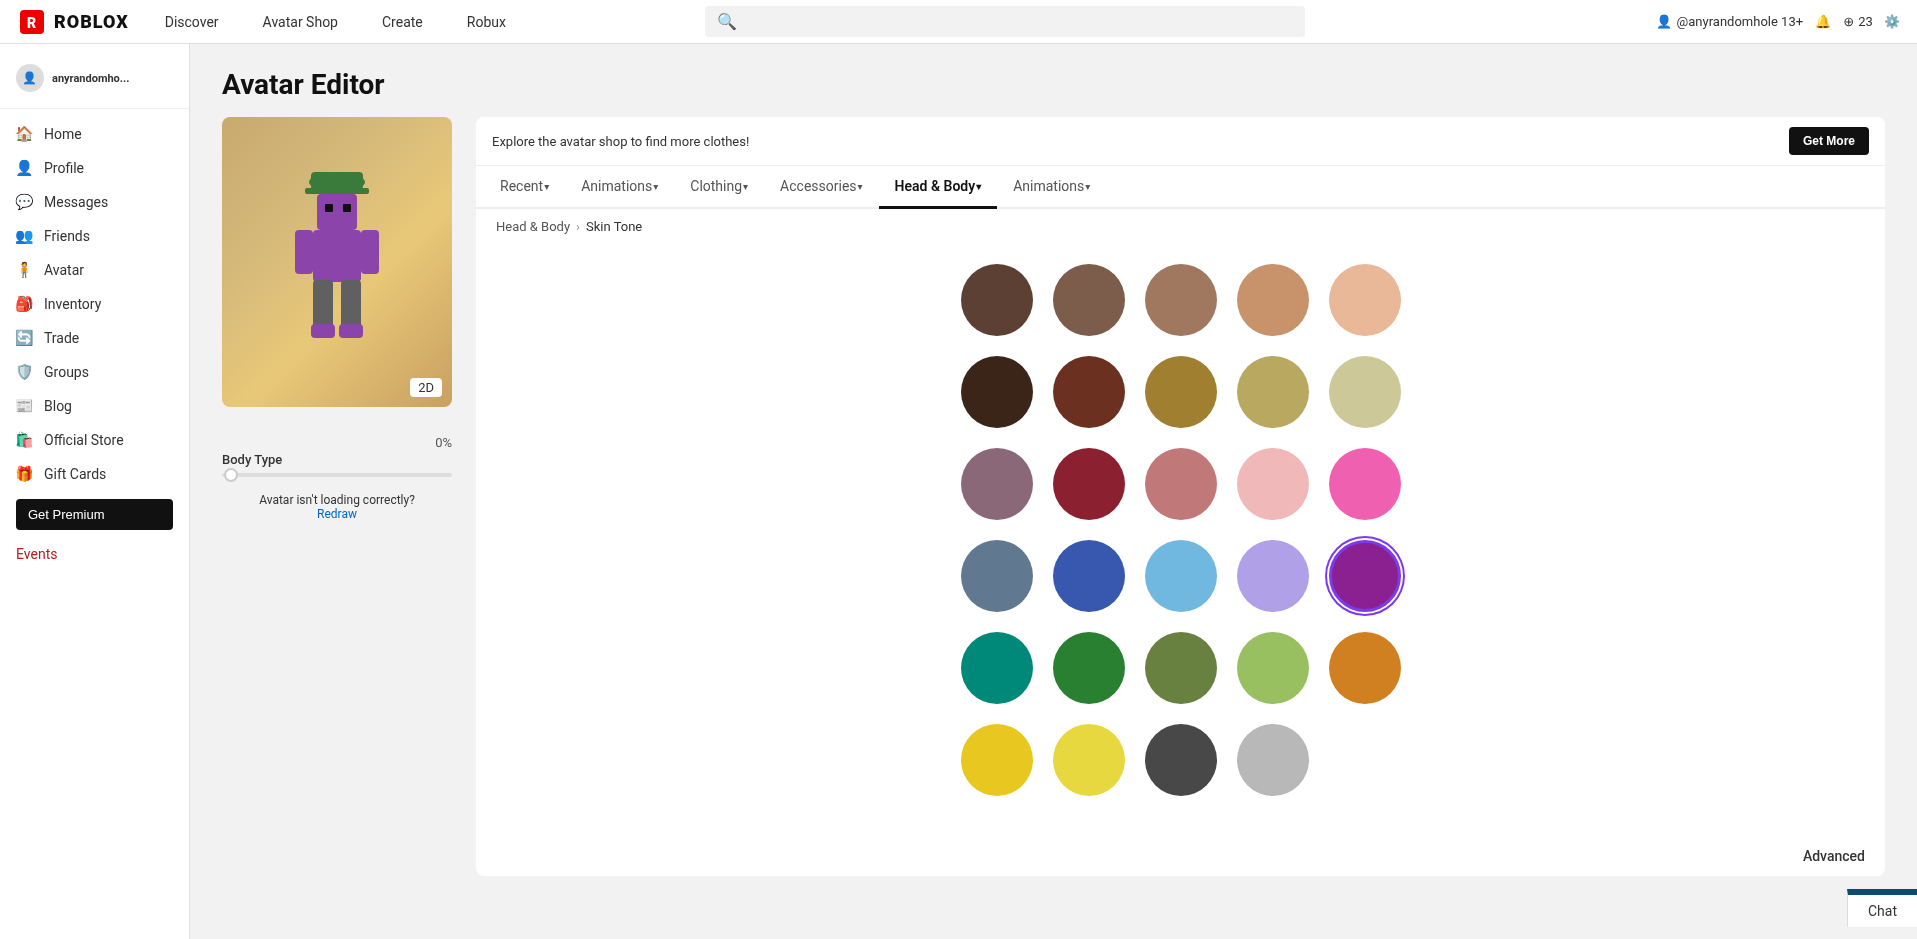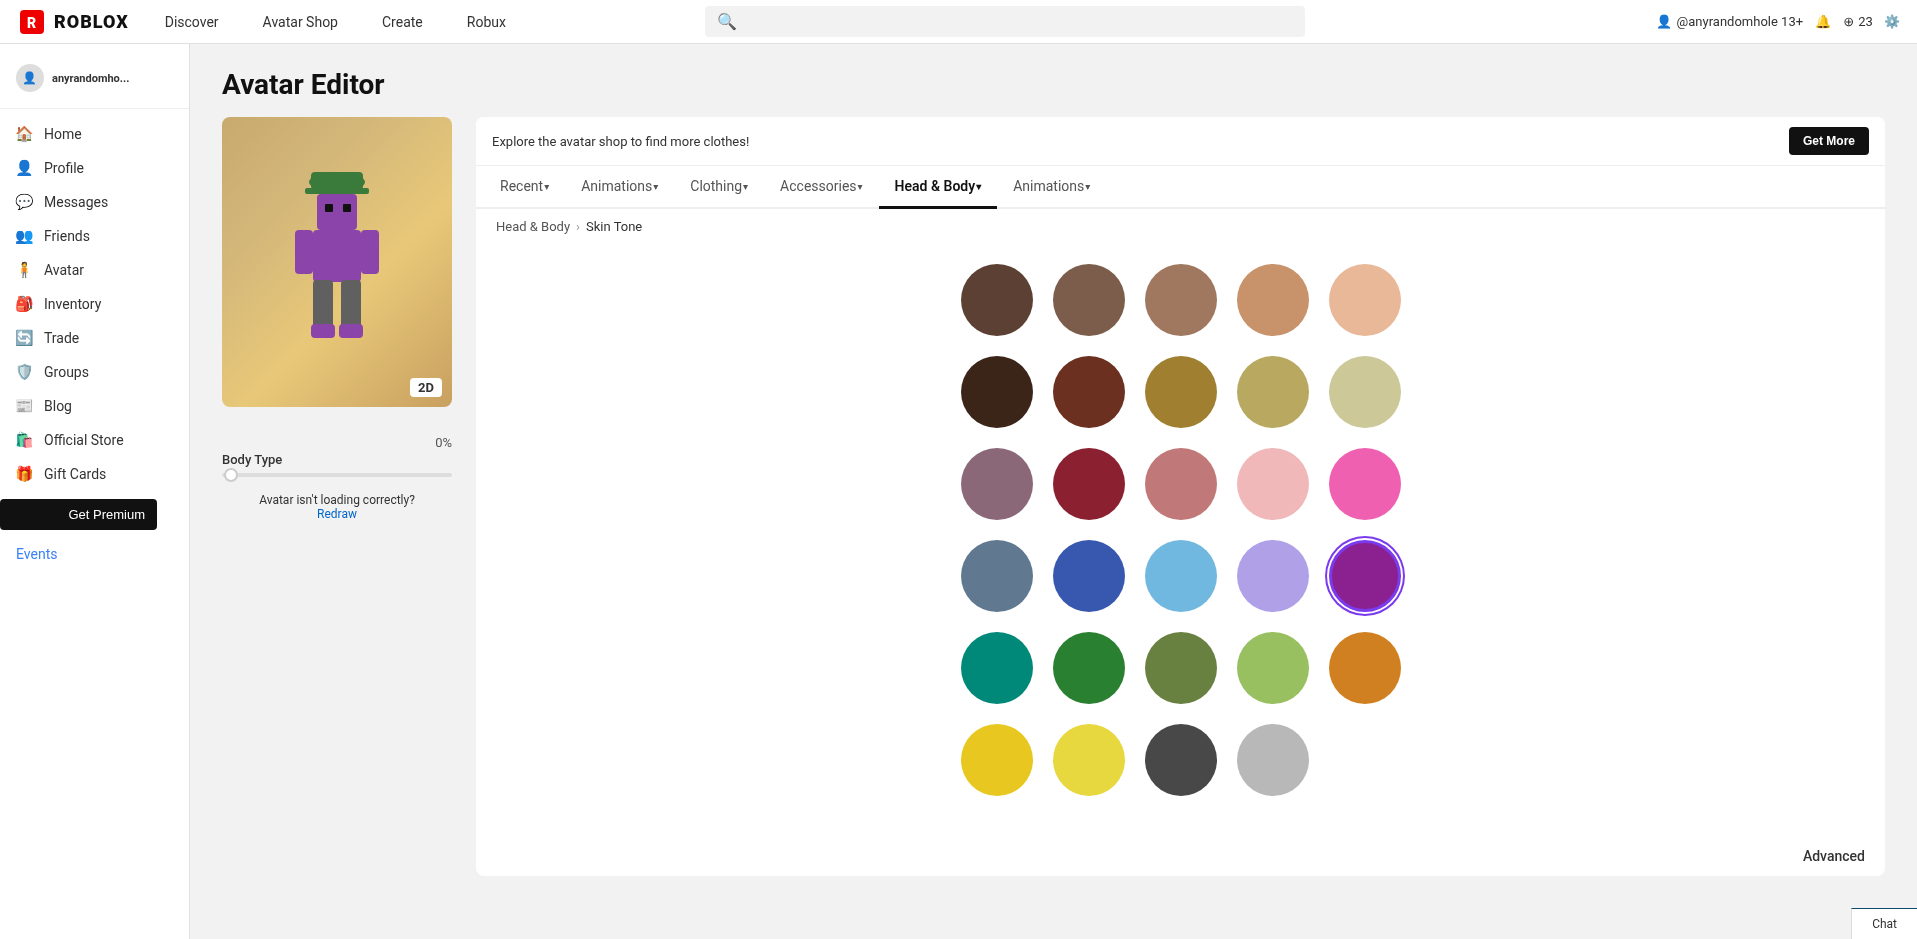--- a/index.html
+++ b/index.html
@@ -55,27 +55,27 @@
     }
     .user-avatar { width: 28px; height: 28px; border-radius: 50%; background: #ddd; display: flex; align-items: center; justify-content: center; font-size: 12px; }
     .sidebar-username { font-size: 11px; color: #333; font-weight: 700; }
     .sidebar-item {
       display: flex; align-items: center; gap: 10px;
       padding: 8px 16px;
       font-size: 14px; color: #333; cursor: pointer;
     }
     .sidebar-item .icon { width: 18px; height: 18px; display: flex; align-items: center; justify-content: center; font-size: 15px; }
     .get-premium-btn {
-      margin: 8px 0;
+      margin: 8px 16px;
       background: #111; color: white;
       border: none; border-radius: 4px;
       padding: 8px 12px; font-size: 13px; cursor: pointer;
-      width: calc(100% - 32px); text-align: right;
-    }
-    .events-item { padding: 8px 16px; font-size: 14px; color: #3b82f6; cursor: pointer; }
+      width: calc(100% - 32px); text-align: left;
+    }
+    .events-item { padding: 8px 16px; font-size: 14px; color: #b91c1c; cursor: pointer; }
 
     
     .main {
       margin-left: 190px;
       margin-top: 44px;
       padding: 24px 32px;
       min-height: calc(939px - 44px);
     }
 
     
@@ -92,21 +92,21 @@
       width: 230px; height: 290px;
       background: linear-gradient(135deg, #c8a96e 0%, #d4b87a 30%, #e8c878 60%, #c8a060 100%);
       border-radius: 8px;
       display: flex; align-items: center; justify-content: center;
       position: relative;
       overflow: hidden;
     }
     .avatar-2d-badge {
       position: absolute; bottom: 10px; right: 10px;
       background: white; padding: 2px 8px; border-radius: 4px;
-      font-size: 13px; font-weight: 700; color: #333;
+      font-size: 13px; font-weight: 400; color: #333;
     }
 
     
     .body-type-row {
       display: flex; align-items: center; justify-content: space-between;
       margin-top: 10px; font-size: 13px; color: #333;
     }
     .body-type-label { font-weight: 500; margin-top: 35px; }
     .body-type-pct { color: #555; }
     .slider-container { margin-top: 6px; }
@@ -172,23 +172,23 @@
     }
     .color-swatch.selected { border-color: #7c3aed; box-shadow: 0 0 0 2px white, 0 0 0 4px #7c3aed; }
 
     .advanced-row {
       text-align: right; padding: 12px 20px; font-size: 14px; color: #333;
       cursor: pointer; font-weight: 500;
     }
 
     
     .chat-btn {
-      position: fixed; bottom: 0; right: 0;
-      background: white; border-top: 1px solid #0c4a6e; border-left: 1px solid #ddd;
-      padding: 8px 20px; font-size: 12px; color: #333; cursor: pointer;
+      position: fixed; bottom: 12px; right: 0;
+      background: white; border-top: 6px solid #0c4a6e; border-left: 1px solid #ddd;
+      padding: 8px 20px; font-size: 14px; color: #333; cursor: pointer;
     }
   </style>
 </head>
 <body>
 
 <nav class="top-nav">
   <div class="logo">
     <svg class="logo-icon" viewBox="0 0 32 32" fill="none">
       <rect x="4" y="4" width="24" height="24" rx="4" fill="#e00"></rect>
       <text x="16" y="22" text-anchor="middle" fill="white" font-size="14" font-weight="900">R</text>

